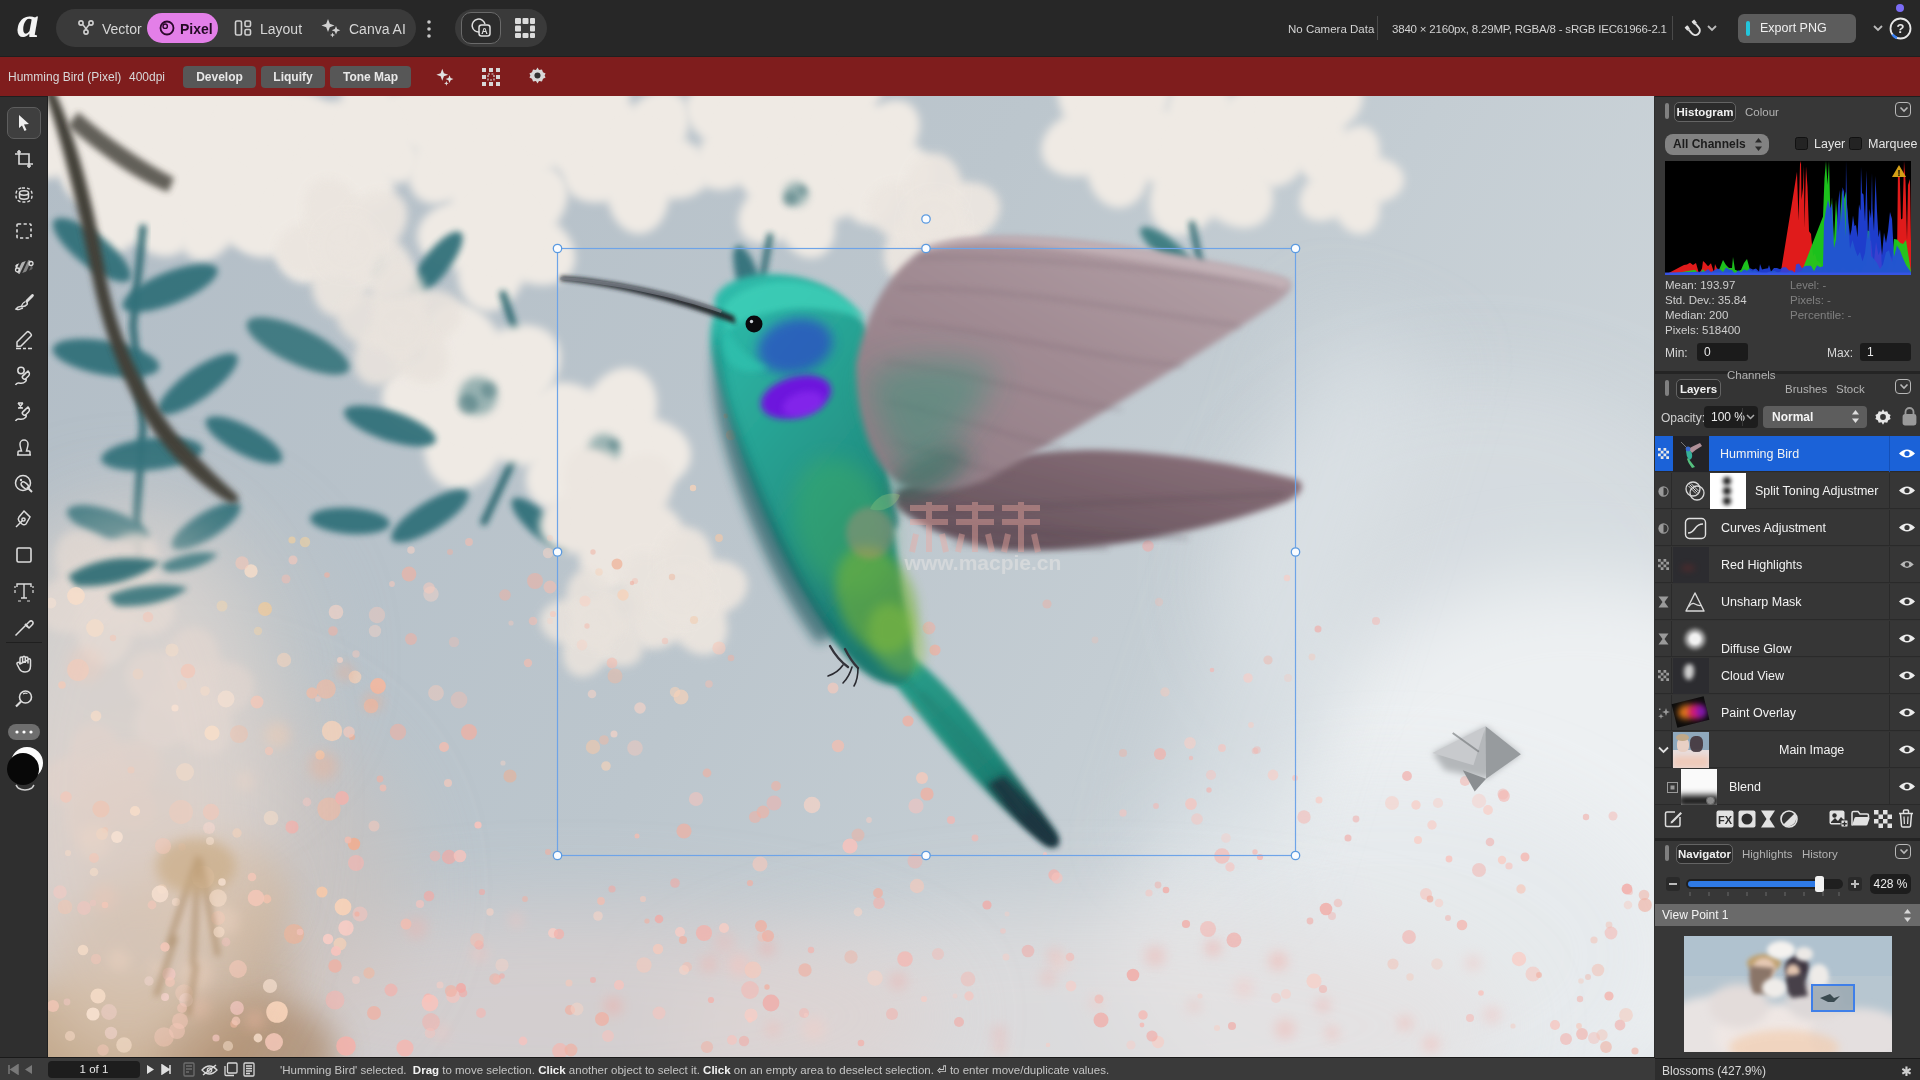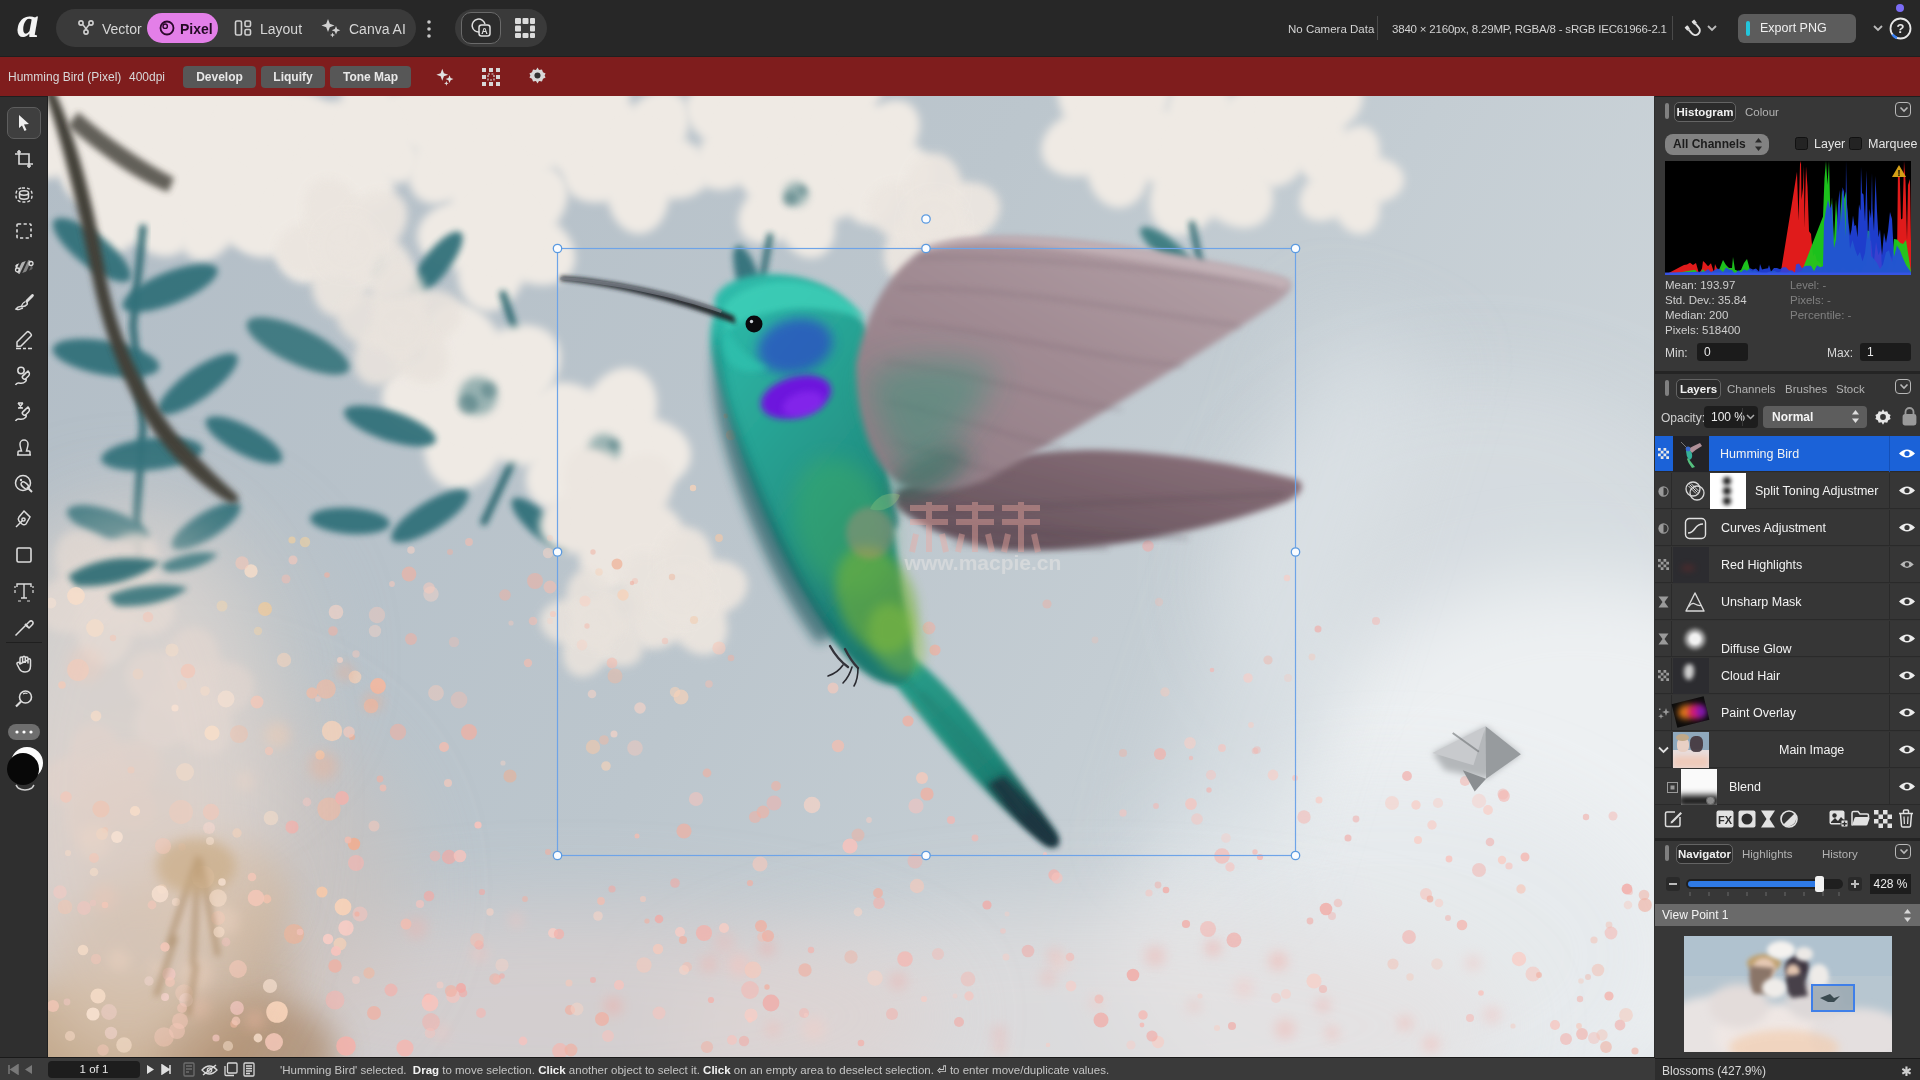--- a/index.html
+++ b/index.html
@@ -1170,21 +1170,21 @@
   <div class="abs t" style="left:135px;top:197px;font-size:11.5px;color:#808080">Pixels: -</div>
   <div class="abs t" style="left:135px;top:212px;font-size:11.5px;color:#808080">Percentile: -</div>
 
   <div class="abs t" style="left:10px;top:249px;font-size:12px;color:#d8d8d8">Min:</div>
   <div class="abs" style="left:42px;top:246px;width:51px;height:18px;background:#1b1b1b;border-radius:3px;color:#e8e8e8;font-size:12px;padding:2px 0 0 7px;">0</div>
   <div class="abs t" style="left:172px;top:249px;font-size:12px;color:#d8d8d8">Max:</div>
   <div class="abs" style="left:205px;top:246px;width:51px;height:18px;background:#1b1b1b;border-radius:3px;color:#e8e8e8;font-size:12px;padding:2px 0 0 7px;">1</div>
 
   <div class="handle" style="top:283px"></div>
   <div class="tabbtn" style="left:21px;top:282px;width:45px;">Layers</div>
-  <div class="tabtxt" style="left:72px;top:286px;">Channels</div>
+  <div class="tabtxt" style="left:72px;top:272px;">Channels</div>
   <div class="tabtxt" style="left:130px;top:286px;">Brushes</div>
   <div class="tabtxt" style="left:181px;top:286px;">Stock</div>
   <div class="chevbox" style="top:282px">
       <svg width="10" height="7" viewBox="0 0 10 7" fill="none" stroke="#b8b8b8" stroke-width="1.6">
         <path d="M1.5 1.5 L5 5 L8.5 1.5"></path>
       </svg>
     </div>
 
   <div class="abs t" style="left:6px;top:314px;font-size:12px;color:#cfcfcf">Opacity:</div>
   <div class="abs" style="left:49px;top:309px;width:54px;height:22px;background:#1d1d1d;border-radius:4px;">
@@ -1353,21 +1353,21 @@
           <rect x="3" y="3" width="3" height="3"></rect>
           <rect x="9" y="3" width="3" height="3"></rect>
           <rect x="0" y="6" width="3" height="3"></rect>
           <rect x="6" y="6" width="3" height="3"></rect>
           <rect x="3" y="9" width="3" height="3"></rect>
           <rect x="9" y="9" width="3" height="3"></rect>
         </svg>
       <div class="thumb" style="left:18px;background:#2c2c30;">
           <div style="position:absolute;left:11px;top:6px;width:10px;height:16px;background:#cfcfcf;border-radius:50% 40% 60% 50%;filter:blur(2px);"></div>
         </div>
-      <div class="lname" style="left:66px;">Cloud Hair</div>
+      <div class="lname" style="left:66px;">Cloud View</div>
       <div class="eyecell">
           <svg style="margin:11px 0 0 8px" width="18" height="13" viewBox="0 0 18 13">
             <path d="M1 6.5 Q9 -1.5 17 6.5 Q9 14.5 1 6.5 Z" fill="#ececec"></path>
             <circle cx="9" cy="6.5" r="2.6" fill="#363636"></circle>
           </svg>
         </div>
     </div>
 
     <div class="lrow" style="top:259px;">
       <div class="leftcol"></div>
@@ -1477,41 +1477,41 @@
         <path d="M2.5 5 L3.5 17 Q3.6 18 4.8 18 L11.2 18 Q12.4 18 12.5 17 L13.5 5"></path>
         <path d="M1 4.5 L15 4.5 M5.5 4 L5.5 2 Q5.5 1 6.5 1 L9.5 1 Q10.5 1 10.5 2 L10.5 4"></path>
         <path d="M6 7.5 L6.4 15 M10 7.5 L9.6 15" stroke-width="1.2"></path>
       </svg>
   </div>
 
   <div class="abs" style="left:0;top:741px;width:265px;height:243px;background:#373737;border-top:3px solid #242424;"></div>
   <div class="handle" style="top:748px"></div>
   <div class="tabbtn" style="left:21px;top:747px;width:57px;">Navigator</div>
   <div class="tabtxt" style="left:87px;top:751px;">Highlights</div>
-  <div class="tabtxt" style="left:147px;top:751px;margin-left:20px;">History</div>
+  <div class="tabtxt" style="left:147px;top:751px;">History</div>
   <div class="chevbox" style="top:747px">
       <svg width="10" height="7" viewBox="0 0 10 7" fill="none" stroke="#b8b8b8" stroke-width="1.6">
         <path d="M1.5 1.5 L5 5 L8.5 1.5"></path>
       </svg>
     </div>
 
   <div class="abs" style="left:11px;top:780px;width:14px;height:14px;background:#2a2a2a;border-radius:3px;">
       <div style="position:absolute;left:3px;top:6px;width:8px;height:2px;background:#bbb;"></div>
     </div>
   <div class="abs" style="left:31px;top:782px;width:157px;height:10px;background:#1f1f1f;border-radius:5px;"></div>
   <div class="abs" style="left:33px;top:784px;width:132px;height:6px;background:#2f7ae5;border-radius:3px;"></div>
   <div class="abs" style="left:160px;top:779px;width:9px;height:16px;background:#f2f2f2;border-radius:2.5px;"></div>
   <svg class="abs" style="left:31px;top:795px" width="157" height="5" viewBox="0 0 157 5" stroke="#6a6a6a" stroke-width="1">
       <path d="M4 0 V4 M23 0 V4 M42 0 V4 M61 0 V4 M80 0 V4 M99 0 V4 M118 0 V4 M137 0 V4 M153 0 V4"></path>
     </svg>
   <div class="abs" style="left:193px;top:780px;width:14px;height:14px;background:#2a2a2a;border-radius:3px;">
       <div style="position:absolute;left:3px;top:6px;width:8px;height:2px;background:#bbb;"></div>
       <div style="position:absolute;left:6px;top:3px;width:2px;height:8px;background:#bbb;"></div>
     </div>
-  <div class="abs" style="left:215px;top:777px;width:41px;height:20px;background:#1d1d1d;border-radius:0;color:#ededed;font-size:12px;text-align:center;line-height:20px;">428 %</div>
+  <div class="abs" style="left:215px;top:777px;width:41px;height:20px;background:#1d1d1d;border-radius:5px;color:#ededed;font-size:12px;text-align:center;line-height:20px;">428 %</div>
 
   <div class="abs" style="left:0;top:807px;width:265px;height:22px;background:#6a6a6a;">
     <span style="position:absolute;left:7px;top:4px;color:#f4f4f4;font-size:12px;">View Point 1</span>
     <svg style="position:absolute;right:8px;top:5px" width="9" height="13" viewBox="0 0 9 13" fill="#d8d8d8">
         <path d="M4.5 0 L8 4.5 L1 4.5 Z"></path>
         <path d="M4.5 13 L8 8.5 L1 8.5 Z"></path>
       </svg>
   </div>
 
   <div class="abs" style="left:29px;top:839px;width:208px;height:116px;overflow:hidden;">

